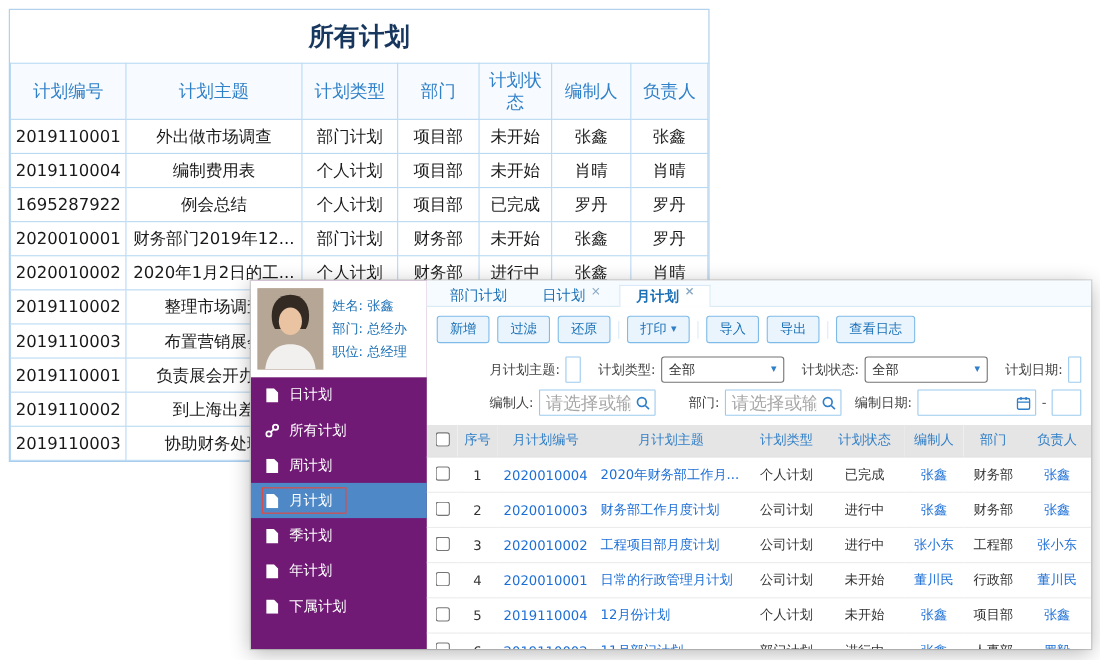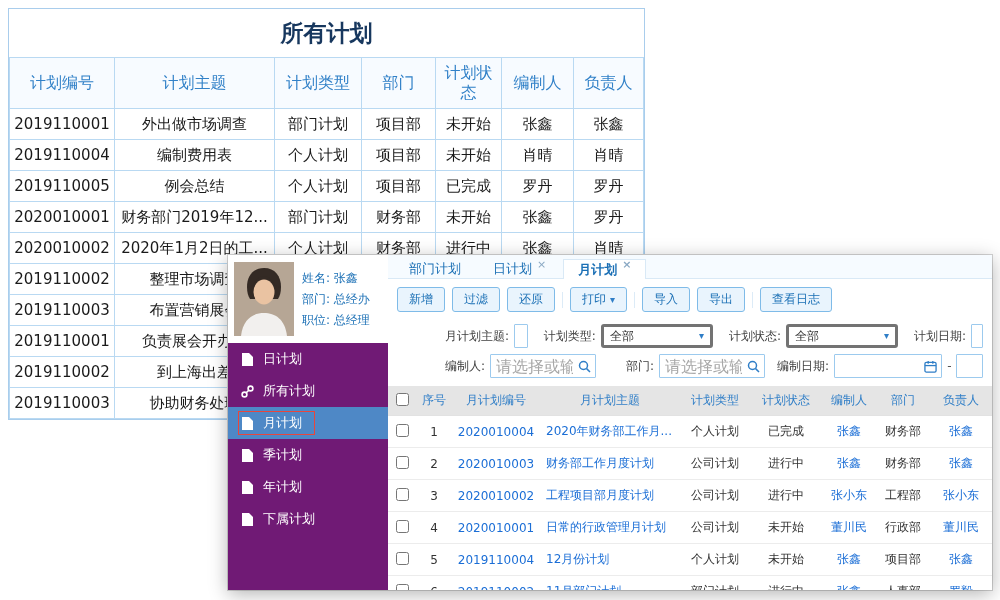--- a/index.html
+++ b/index.html
@@ -55,21 +55,21 @@
          display:inline-flex; align-items:center; gap:4px; }
   .sep { width:1px; height:16px; background:#dcebf7; }
   .caret { color:#2f7ec7; font-size:10px; line-height:1; }
 
   .filters { padding:0 9px 8px; font-size:12px; color:#404040; }
   .frow { display:flex; align-items:center; margin-top:6px;margin-left:48px; }
   .flabel { margin-right:5px; white-space:nowrap; }
   .txt { height:24px; border:1px solid #9ccaee; border-radius:1px; font-size:16px; padding:0 5px;
          font-family:inherit; color:#333; min-width:0; }
   .txt::placeholder { color:#a7a7a7; }
-  .selectbox { width:112px; height:24px; border:3px solid #737373; border-radius:3px; background:#fff;
+  .selectbox { width:112px; height:24px; border:1px solid #737373; border-radius:3px; background:#fff;
                display:inline-flex; align-items:center; justify-content:space-between; padding:0 6px;
                color:#333; cursor:pointer; flex:0 0 auto; }
   .iconwrap { position:relative; display:inline-flex; align-items:center; }
   .iconwrap .txt { padding-right:22px; }
   .iconwrap .icon { position:absolute; right:5px; display:flex; cursor:pointer; }
   .ml16 { margin-left:16px; } .ml30 { margin-left:30px; } .ml12 { margin-left:12px; }
   .dash { margin:0 5px; color:#555; }
   .grow { flex:1; }
 
   .mtable { width:100%; border-collapse:collapse; table-layout:fixed; font-size:12px; }
@@ -122,21 +122,21 @@
           <tr>
             <td>2019110004</td>
             <td>编制费用表</td>
             <td>个人计划</td>
             <td>项目部</td>
             <td>未开始</td>
             <td>肖晴</td>
             <td>肖晴</td>
           </tr>
           <tr>
-            <td>2019110005</td>
+            <td>1695287922</td>
             <td>例会总结</td>
             <td>个人计划</td>
             <td>项目部</td>
             <td>已完成</td>
             <td>罗丹</td>
             <td>罗丹</td>
           </tr>
           <tr>
             <td>2020010001</td>
             <td>财务部门2019年12...</td>
@@ -241,20 +241,28 @@
                 <g stroke="#fff" stroke-width="1.6" fill="none">
                   <circle cx="3.5" cy="9.5" r="2.4"></circle>
                   <circle cx="9.5" cy="3.5" r="2.4"></circle>
                   <path d="M5 8l3-3"></path>
                 </g>
               </svg>
           </span>
           <span>所有计划</span>
         </div>
 
+        <div class="menu-item">
+          <span class="mi-icon">
+            <svg width="11" height="13" viewBox="0 0 11 13">
+                <path d="M0 0h7l4 4v9H0z" fill="#fff"></path>
+              </svg>
+          </span>
+          <span>周计划</span>
+        </div>
 
         <div class="menu-item active">
           <span class="hl">
             <span class="mi-icon">
               <svg width="11" height="13" viewBox="0 0 11 13">
                   <path d="M0 0h7l4 4v9H0z" fill="#fff"></path>
                 </svg>
             </span>
             <span>月计划</span>
           </span>

